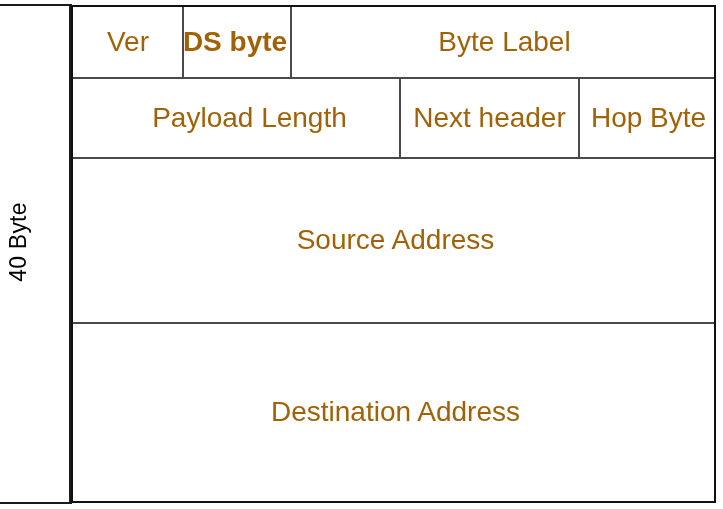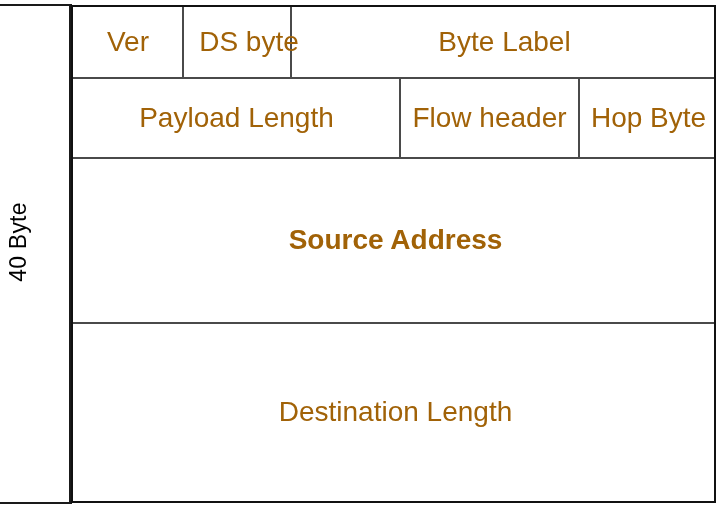--- a/index.html
+++ b/index.html
@@ -98,29 +98,29 @@
     position: absolute;
     width: 2px;
     background: #4a4a4a;
   }
 
   
   .r1 { top: 0px;   height: 71px; }
   
   .r2 { top: 71px;  height: 80px; }
   
-  .r3 { top: 151px; height: 165px; font-weight: bold; }
+  .r3 { top: 151px; height: 165px; }
   
   .r4 { top: 316px; height: 178px; }
 
   .c-ver         { left: 0px;   width: 110px; }
-  .c-ds          { left: 126px; width: 100px; }
+  .c-ds          { left: 112px; width: 100px; font-weight: bold; }
   .c-flow        { left: 218px; width: 427px; }
 
-  .c-payload     { left: 0px;   width: 327px; }
+  .c-payload     { left: 13px;   width: 327px; }
   .c-next        { left: 327px; width: 179px; }
   .c-hop         { left: 506px; width: 139px; }
 
   .c-src         { left: 0px;   width: 645px; }
   .c-dst         { left: 0px;   width: 645px; }
 </style>
 </head>
 <body>
 
 <div id="diagram">
@@ -140,21 +140,21 @@
     <div class="gline-v" style="left:217px; top:0px;  height:70px;"></div>
 
     <div class="gline-v" style="left:326px; top:71px; height:80px;"></div>
     <div class="gline-v" style="left:505px; top:71px; height:80px;"></div>
 
     <div class="cell r1 c-ver">Ver</div>
     <div class="cell r1 c-ds">DS byte</div>
     <div class="cell r1 c-flow">Byte Label</div>
 
     <div class="cell r2 c-payload">Payload Length</div>
-    <div class="cell r2 c-next">Flow header</div>
+    <div class="cell r2 c-next">Next header</div>
     <div class="cell r2 c-hop">Hop Byte</div>
 
     <div class="cell r3 c-src">Source Address</div>
 
-    <div class="cell r4 c-dst">Destination Length</div>
+    <div class="cell r4 c-dst">Destination Address</div>
 
   </div>
 </div>
 
 </body></html>

